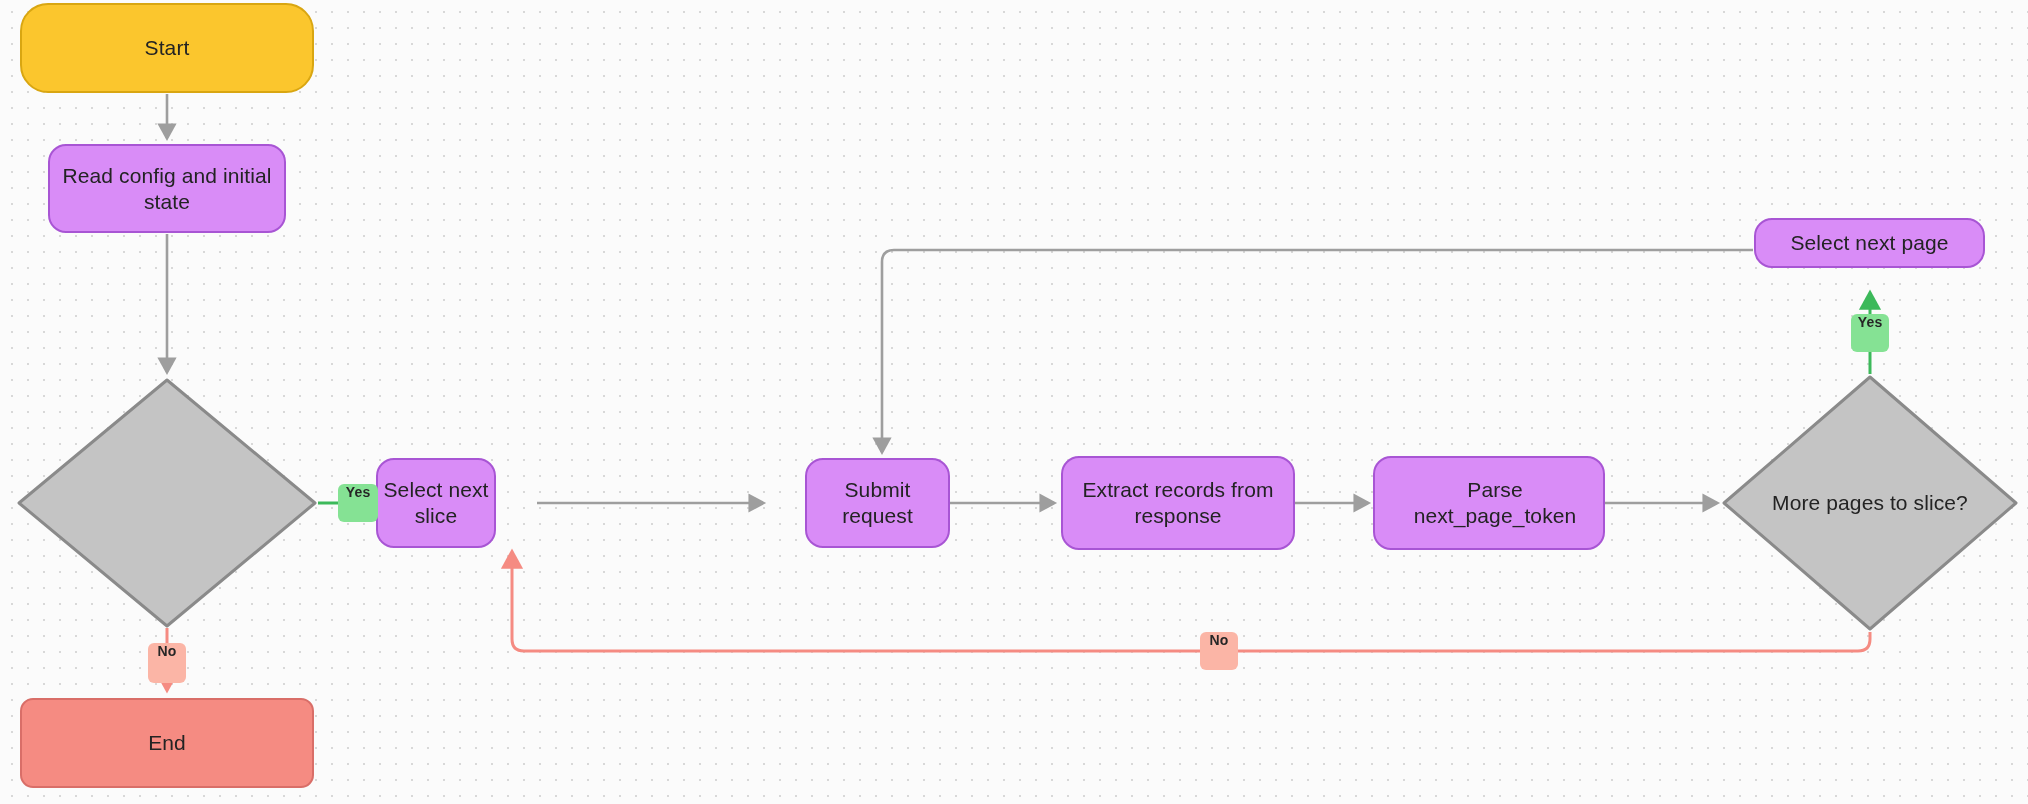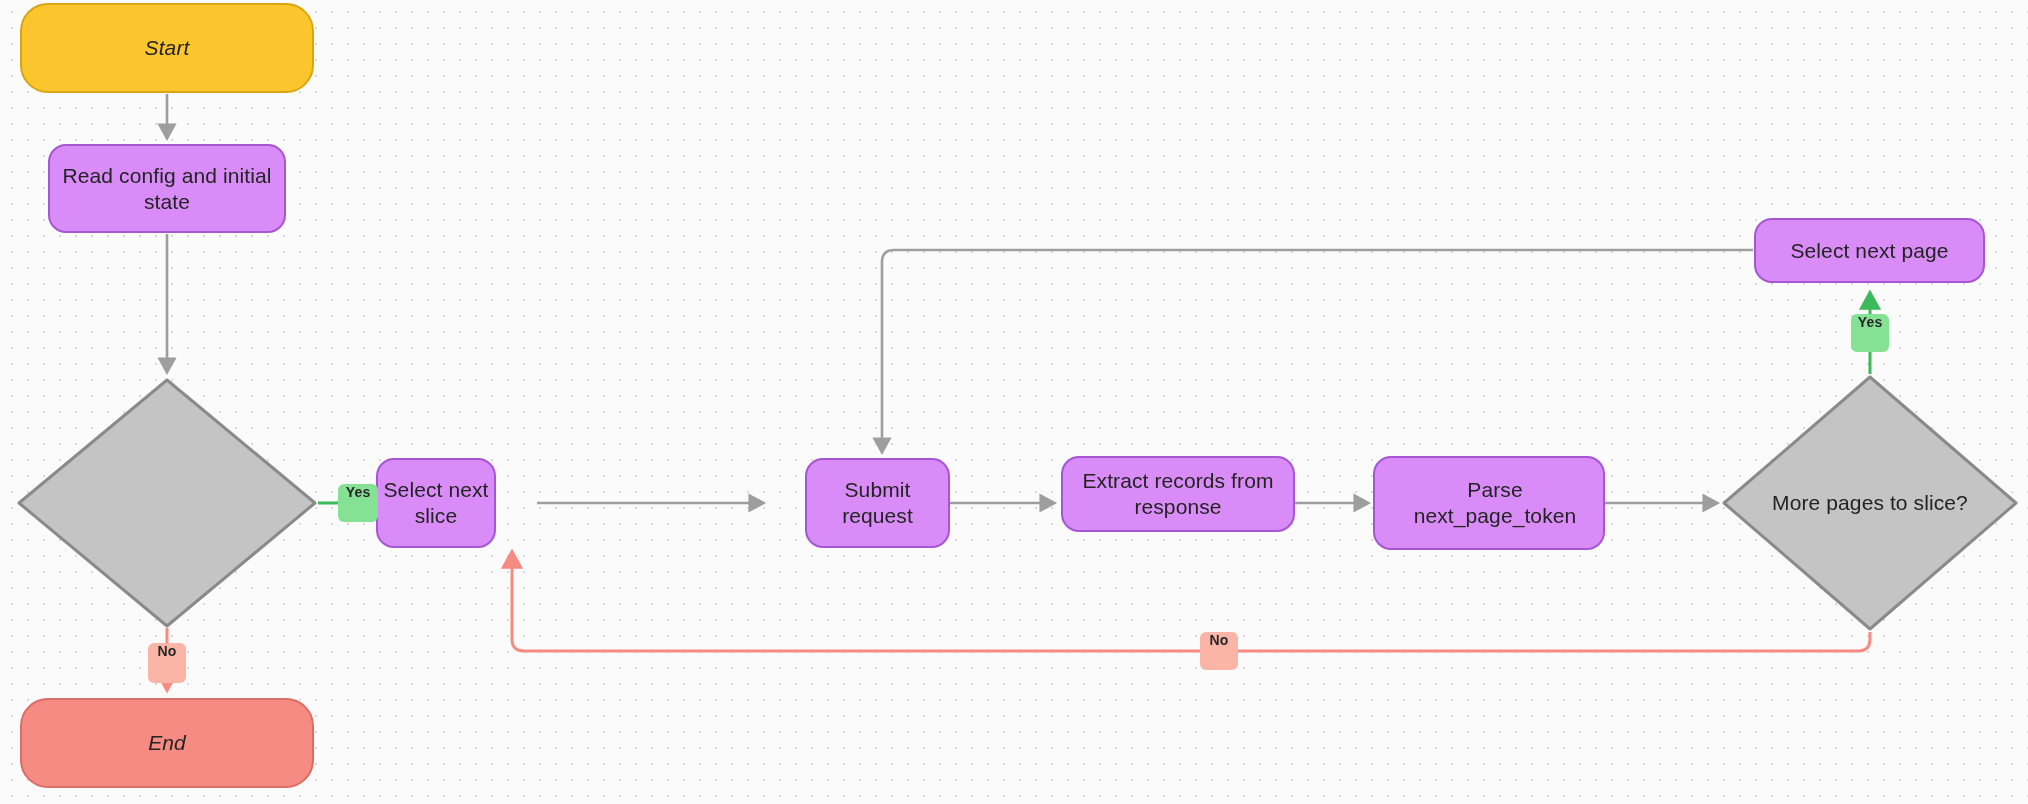--- a/index.html
+++ b/index.html
@@ -38,21 +38,20 @@
     text-align: center;
     color: #232323;
     font-size: 21px;
     line-height: 1.22;
     letter-spacing: 0.1px;
     z-index: 3;
   }
   .node-terminal {
     border-radius: 28px;
     border: 2px solid;
-    font-style: italic;
   }
   .node-process {
     border-radius: 18px;
     border: 2px solid;
   }
   .node-start {
     background: #fbc62d;
     border-color: #d9a611;
   }
   .node-end {
@@ -158,48 +157,48 @@
   <div class="node node-process node-purple" style="left:48px; top:144px; width:238px; height:89px;">
     <span>Read config and initial state</span>
   </div>
 
   <div class="node node-decision" style="left:17px; top:378px; width:300px; height:250px;">
     <svg class="diamond-shape" viewBox="0 0 300 250" preserveAspectRatio="none">
       <polygon points="150,2 298,125 150,248 2,125" fill="#c4c4c4" stroke="#8a8a8a" stroke-width="3" stroke-linejoin="round"></polygon>
     </svg>
   </div>
 
-  <div class="node node-terminal node-end" style="left:20px; top:698px; width:294px; height:90px;">
+  <div class="node node-terminal node-end" style="left:20px; top:698px; width:294px; height:90px;border-radius:13px;">
     <span>End</span>
   </div>
 
   <div class="node node-process node-purple" style="left:376px; top:458px; width:120px; height:90px;">
     <span>Select next slice</span>
   </div>
 
   <div class="node node-process node-purple" style="left:805px; top:458px; width:145px; height:90px;">
     <span>Submit request</span>
   </div>
 
-  <div class="node node-process node-purple" style="left:1061px; top:456px; width:234px; height:76px;">
+  <div class="node node-process node-purple" style="left:1061px; top:456px; width:234px; height:94px;">
     <span>Extract records from response</span>
   </div>
 
   <div class="node node-process node-purple" style="left:1373px; top:456px; width:232px; height:94px;padding-left:12px;">
     <span>Parse next_page_token</span>
   </div>
 
   <div class="node node-decision" style="left:1722px; top:375px; width:296px; height:256px;">
     <svg class="diamond-shape" viewBox="0 0 296 256" preserveAspectRatio="none">
       <polygon points="148,2 294,128 148,254 2,128" fill="#c4c4c4" stroke="#8a8a8a" stroke-width="3" stroke-linejoin="round"></polygon>
     </svg>
     <span class="diamond-label">More pages to slice?</span>
   </div>
 
-  <div class="node node-process node-purple" style="left:1754px; top:218px; width:231px; height:65px;">
+  <div class="node node-process node-purple" style="left:1754px; top:218px; width:231px; height:50px;">
     <span>Select next page</span>
   </div>
 
   <div class="edge-label label-yes" style="left:338px; top:484px; width:40px; height:38px;">
     <span>Yes</span>
   </div>
 
   <div class="edge-label label-no" style="left:148px; top:643px; width:38px; height:40px;">
     <span>No</span>
   </div>

